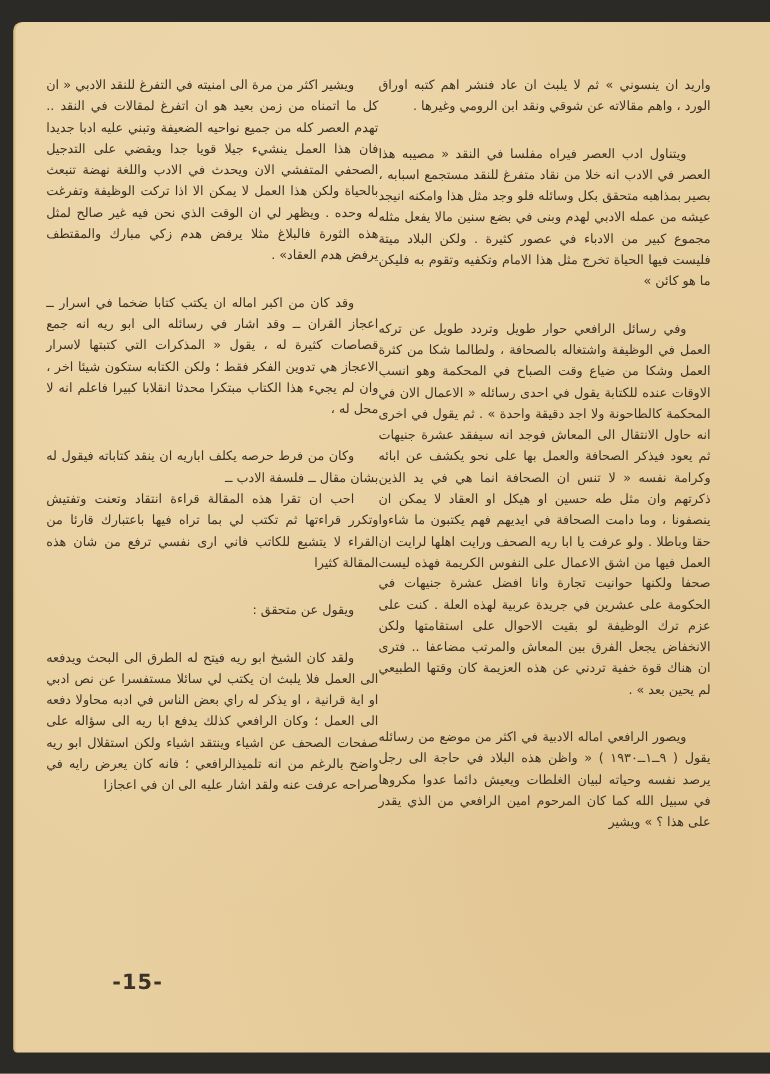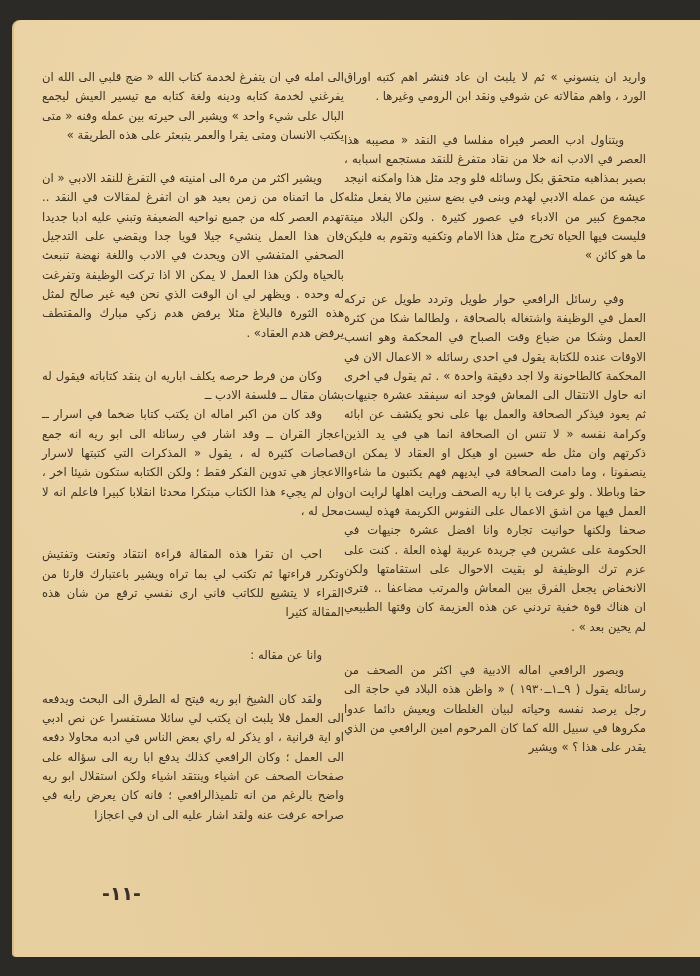--- a/index.html
+++ b/index.html
@@ -38,27 +38,26 @@
 </style>
 </head>
 <body>
 
 <div class="page">
 
   <div class="column col-right">
     <p class="para noindent">واريد ان ينسوني » ثم لا يلبث ان عاد فنشر اهم كتبه اوراق الورد ، واهم مقالاته عن شوقي ونقد ابن الرومي وغيرها .</p>
     <p class="para">ويتناول ادب العصر فيراه مفلسا في النقد « مصيبه هذا العصر في الادب انه خلا من نقاد متفرغ للنقد مستجمع اسبابه ، بصير بمذاهبه متحقق بكل وسائله فلو وجد مثل هذا وامكنه انيجد عيشه من عمله الادبي لهدم وبنى في بضع سنين مالا يفعل مثله مجموع كبير من الادباء في عصور كثيرة . ولكن البلاد ميتة فليست فيها الحياة تخرج مثل هذا الامام وتكفيه وتقوم به فليكن ما هو كائن »</p>
     <p class="para">وفي رسائل الرافعي حوار طويل وتردد طويل عن تركه العمل في الوظيفة واشتغاله بالصحافة ، ولطالما شكا من كثرة العمل وشكا من ضياع وقت الصباح في المحكمة وهو انسب الاوقات عنده للكتابة يقول في احدى رسائله « الاعمال الان في المحكمة كالطاحونة ولا اجد دقيقة واحدة » . ثم يقول في اخرى انه حاول الانتقال الى المعاش فوجد انه سيفقد عشرة جنيهات ثم يعود فيذكر الصحافة والعمل بها على نحو يكشف عن ابائه وكرامة نفسه « لا تنس ان الصحافة انما هي في يد الذين ذكرتهم وان مثل طه حسين او هيكل او العقاد لا يمكن ان ينصفونا ، وما دامت الصحافة في ايديهم فهم يكتبون ما شاءوا حقا وباطلا . ولو عرفت يا ابا ريه الصحف ورايت اهلها لرايت ان العمل فيها من اشق الاعمال على النفوس الكريمة فهذه ليست صحفا ولكنها حوانيت تجارة وانا افضل عشرة جنيهات في الحكومة على عشرين في جريدة عربية لهذه العلة . كنت على عزم ترك الوظيفة لو بقيت الاحوال على استقامتها ولكن الانخفاض يجعل الفرق بين المعاش والمرتب مضاعفا .. فترى ان هناك قوة خفية تردني عن هذه العزيمة كان وقتها الطبيعي لم يحين بعد » .</p>
-    <p class="para tight">ويصور الرافعي اماله الادبية في اكثر من الصحف من رسائله يقول ( ٩ــ١ــ١٩٣٠ ) « واظن هذه البلاد في حاجة الى رجل يرصد نفسه وحياته لبيان الغلطات ويعيش دائما عدوا مكروها في سبيل الله كما كان المرحوم امين الرافعي من الذي يقدر على هذا ؟ » ويشير</p>
+    <p class="para tight">ويصور الرافعي اماله الادبية في اكثر من موضع من رسائله يقول ( ٩ــ١ــ١٩٣٠ ) « واظن هذه البلاد في حاجة الى رجل يرصد نفسه وحياته لبيان الغلطات ويعيش دائما عدوا مكروها في سبيل الله كما كان المرحوم امين الرافعي من الذي يقدر على هذا ؟ » ويشير</p>
   </div>
 
   <div class="column col-left">
-    <p class="para noindent">الى امله في ان يتفرغ لخدمة كتاب الله « ضج قلبي الى الله ان يفرغني لخدمة كتابه ودينه ولغة كتابه مع تيسير العيش ليجمع البال على شيء واحد » ويشير الى حيرته بين عمله وفنه « متى يكتب الانسان ومتى يقرا والعمر يتبعثر على هذه الطريقة »</p>
     <p class="para">ويشير اكثر من مرة الى امنيته في التفرغ للنقد الادبي « ان كل ما اتمناه من زمن بعيد هو ان اتفرغ لمقالات في النقد .. تهدم العصر كله من جميع نواحيه الضعيفة وتبني عليه ادبا جديدا فان هذا العمل ينشيء جيلا قويا جدا ويقضي على التدجيل الصحفي المتفشي الان ويحدث في الادب واللغة نهضة تنبعث بالحياة ولكن هذا العمل لا يمكن الا اذا تركت الوظيفة وتفرغت له وحده . ويظهر لي ان الوقت الذي نحن فيه غير صالح لمثل هذه الثورة فالبلاغ مثلا يرفض هدم زكي مبارك والمقتطف يرفض هدم العقاد» .</p>
+    <p class="para">وقد كان من اكبر اماله ان يكتب كتابا ضخما في اسرار ــ اعجاز القران ــ وقد اشار في رسائله الى ابو ريه انه جمع قصاصات كثيرة له ، يقول « المذكرات التي كتبتها لاسرار الاعجاز هي تدوين الفكر فقط ؛ ولكن الكتابه ستكون شيئا اخر ، وان لم يجيء هذا الكتاب مبتكرا محدثا انقلابا كبيرا فاعلم انه لا محل له ،</p>
     <p class="para tight">وكان من فرط حرصه يكلف اباريه ان ينقد كتاباته فيقول له بشان مقال ــ فلسفة الادب ــ</p>
-    <p class="para">وقد كان من اكبر اماله ان يكتب كتابا ضخما في اسرار ــ اعجاز القران ــ وقد اشار في رسائله الى ابو ريه انه جمع قصاصات كثيرة له ، يقول « المذكرات التي كتبتها لاسرار الاعجاز هي تدوين الفكر فقط ؛ ولكن الكتابه ستكون شيئا اخر ، وان لم يجيء هذا الكتاب مبتكرا محدثا انقلابا كبيرا فاعلم انه لا محل له ،</p>
-    <p class="para">احب ان تقرا هذه المقالة قراءة انتقاد وتعنت وتفتيش وتكرر قراءتها ثم تكتب لي بما تراه ويشير باعتبارك قارئا من القراء لا يتشيع للكاتب فاني ارى نفسي ترفع من شان هذه المقالة كثيرا</p>
-    <p class="para">وانا عن مقاله :</p>
+    <p class="para">احب ان تقرا هذه المقالة قراءة انتقاد وتعنت وتفتيش وتكرر قراءتها ثم تكتب لي بما تراه فيها باعتبارك قارئا من القراء لا يتشيع للكاتب فاني ارى نفسي ترفع من شان هذه المقالة كثيرا</p>
+    <p class="para">ويقول عن متحقق :</p>
     <p class="para tight">ولقد كان الشيخ ابو ريه فيتح له الطرق الى البحث ويدفعه الى العمل فلا يلبث ان يكتب لي سائلا مستفسرا عن نص ادبي او اية قرانية ، او يذكر له راي بعض الناس في ادبه محاولا دفعه الى العمل ؛ وكان الرافعي كذلك يدفع ابا ريه الى سؤاله على صفحات الصحف عن اشياء وينتقد اشياء ولكن استقلال ابو ريه واضح بالرغم من انه تلميذالرافعي ؛ فانه كان يعرض رايه في صراحه عرفت عنه ولقد اشار عليه الى ان في اعجازا</p>
   </div>
 
-  <div class="page-number">-١١-</div>
+  <div class="page-number">-15-</div>
 </div>
 
 </body></html>

